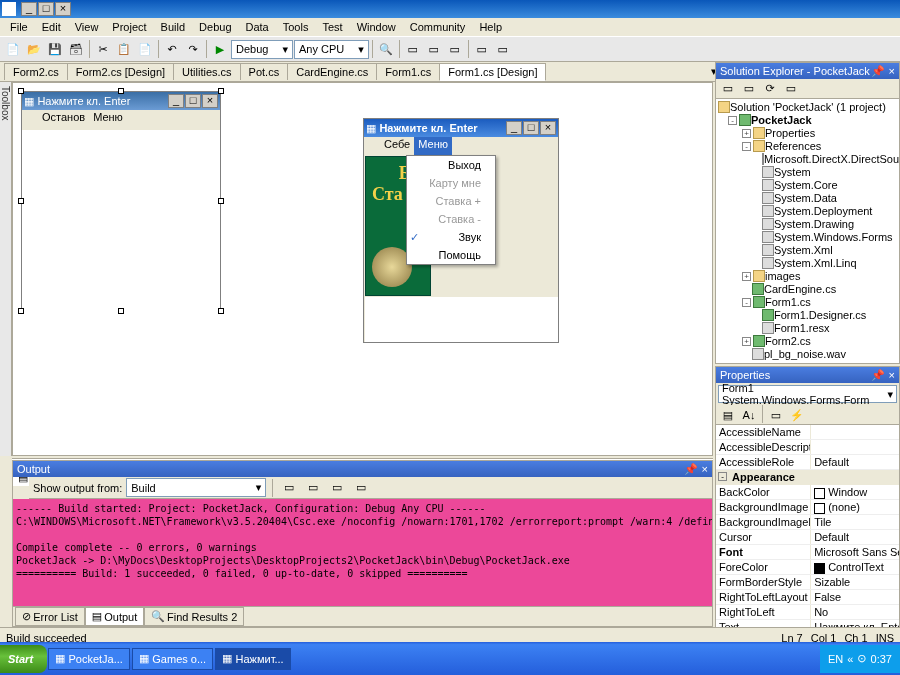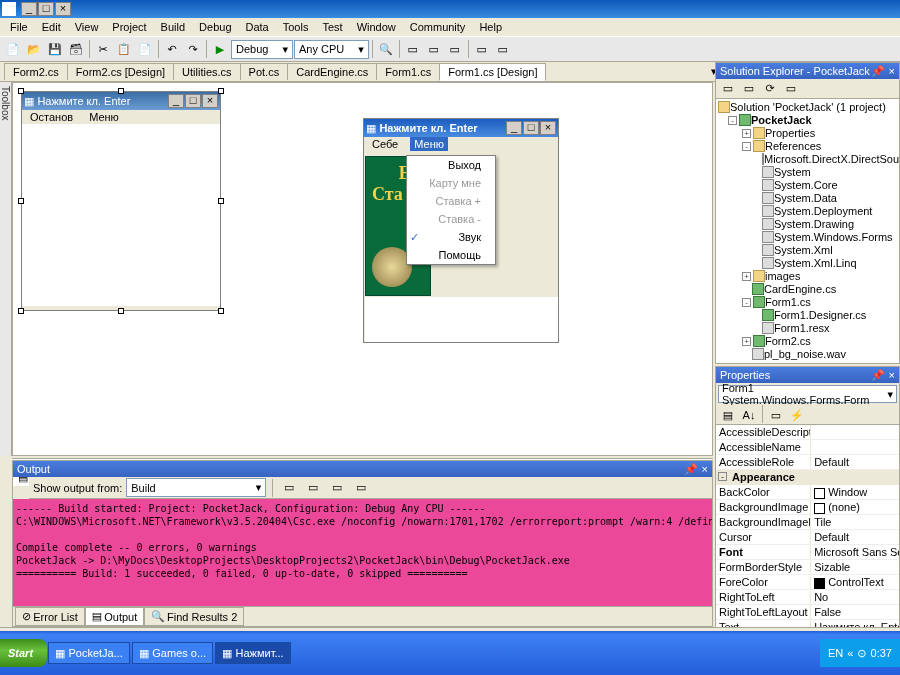--- a/index.html
+++ b/index.html
@@ -20,21 +20,21 @@
 .tab-close { margin-left: auto; width: 14px; height: 14px; text-align: center; line-height: 12px; }
 .main-area { position: absolute; left: 12px; top: 82px; right: 187px; bottom: 48px; }
 .designer-surface { background: #fff; width: 100%; height: 374px; position: relative; border: 1px solid #aca899; }
 .toolbox-strip { position: absolute; left: 0; top: 82px; width: 12px; height: 374px; background: #e8e8e8; border-right: 1px solid #aca899; }
 .toolbox-label { writing-mode: vertical-lr; font-size: 10px; padding-top: 4px; color: #333; }
 
 .dform { position: absolute; border: 1px solid #7f7f7f; background: #ece9d8; }
 .dform-title { height: 18px; background: linear-gradient(#3a6ea5,#6b9bd4); color: #fff; display: flex; align-items: center; padding: 0 2px; }
 .dform-title .t { flex: 1; padding-left: 3px; }
 .dform-body { background: #ece9d8; }
-.dmenu { height: 14px; background: #ece9d8; display: flex; padding: 0 4px; gap: 8px; }
+.dmenu { height: 20px; background: #ece9d8; display: flex; padding: 0 16px; gap: 0; }
 .dmenu span { padding: 1px 4px; }
 .dmenu span.open { background: #316ac5; color: #fff; }
 .popup { position: absolute; background: #fff; border: 1px solid #808080; box-shadow: 2px 2px 3px rgba(0,0,0,0.3); }
 .popup-item { padding: 3px 14px; color: #999; }
 .popup-item.enabled { color: #000; }
 .popup-item.checked::before { content: "✓"; position: absolute; left: 3px; color: #316ac5; }
 .popup-item { position: relative; }
 .handle { width: 6px; height: 6px; background: #fff; border: 1px solid #000; position: absolute; }
 .tray { height: 28px; border-top: 1px solid #aca899; background: #fff; display: flex; align-items: flex-end; padding: 2px 6px; margin-top: 2px; }
 .tray-item { display: flex; align-items: center; gap: 3px; }
@@ -55,21 +55,21 @@
 .props-combo { height: 18px; background: #fff; border: 1px solid #7f9db9; margin: 2px; padding: 0 3px; display: flex; align-items: center; font-size: 10px; }
 .props-toolbar { height: 20px; background: #ece9d8; display: flex; padding: 0 2px; gap: 1px; border-bottom: 1px solid #aca899; }
 .prop-grid { flex: 1; background: #fff; overflow: hidden; font-size: 10px; }
 .prop-row { display: flex; border-bottom: 1px solid #eee; height: 15px; }
 .prop-name { width: 52%; padding: 1px 3px; border-right: 1px solid #ece9d8; background: #fff; overflow: hidden; white-space: nowrap; }
 .prop-val { flex: 1; padding: 1px 3px; overflow: hidden; white-space: nowrap; }
 .prop-cat { display: flex; height: 15px; background: #ece9d8; font-weight: bold; }
 .prop-cat .exp { margin: 2px; }
 .statusbar { position: absolute; left: 0; right: 0; bottom: 28px; height: 20px; background: #ece9d8; border-top: 1px solid #aca899; display: flex; align-items: center; padding: 0 6px; font-size: 10px; }
 .statusbar .cell { margin-left: 8px; }
-.taskbar { position: absolute; left: 0; right: 0; bottom: 0; height: 44px; background: linear-gradient(#245edb,#3c81f3 8%,#245edb); display: flex; align-items: center; }
+.taskbar { position: absolute; left: 0; right: 0; bottom: 0; height: 33px; background: linear-gradient(#245edb,#3c81f3 8%,#245edb); display: flex; align-items: center; }
 .start { height: 28px; padding: 0 14px 0 8px; background: linear-gradient(#3c8b17,#68c03b 40%,#3c8b17); color: #fff; font-weight: bold; font-style: italic; display: flex; align-items: center; border-radius: 0 8px 8px 0; }
 .task { height: 22px; margin: 0 1px; padding: 0 6px; background: #3c81f3; border: 1px solid #1a4ba8; color: #fff; display: flex; align-items: center; gap: 3px; font-size: 10px; max-width: 110px; overflow: hidden; }
 .task.active { background: #1a4ba8; }
 .systray { margin-left: auto; height: 28px; background: #0d9eeb; display: flex; align-items: center; padding: 0 8px; color: #fff; gap: 4px; font-size: 10px; }
 .game-bg { background: #0a6b3a; position: absolute; }
 .game-text { color: #f4d14a; font-weight: bold; font-family: 'Times New Roman', serif; }
 .ci { width:12px; height:12px; display:inline-block; }
 .ci-folder { background:#f4d485; border:1px solid #b89b4e; }
 .ci-cs { background:#6fba6f; border:1px solid #3d7a3d; }
 .ci-ref { background:#ddd; border:1px solid #888; }
@@ -367,25 +367,25 @@
       </div>
     <div class="props-toolbar">
       <div class="tb-btn">▤</div>
       <div class="tb-btn">A↓</div>
       <div class="tb-sep"></div>
       <div class="tb-btn">▭</div>
       <div class="tb-btn">⚡</div>
     </div>
     <div class="prop-grid">
       <div class="prop-row">
+          <div class="prop-name">AccessibleName</div>
+          <div class="prop-val"></div>
+        </div>
+      <div class="prop-row">
           <div class="prop-name">AccessibleDescript</div>
-          <div class="prop-val"></div>
-        </div>
-      <div class="prop-row">
-          <div class="prop-name">AccessibleName</div>
           <div class="prop-val"></div>
         </div>
       <div class="prop-row">
           <div class="prop-name">AccessibleRole</div>
           <div class="prop-val">Default</div>
         </div>
       <div class="prop-cat">
           <span class="exp">-</span>
           <span style="padding:1px 3px">Appearance</span>
         </div>
@@ -403,34 +403,34 @@
         </div>
       <div class="prop-row">
           <div class="prop-name">Cursor</div>
           <div class="prop-val">Default</div>
         </div>
       <div class="prop-row">
           <div class="prop-name" style="font-weight:bold">Font</div>
           <div class="prop-val">Microsoft Sans Serif;</div>
         </div>
       <div class="prop-row">
+          <div class="prop-name">ForeColor</div>
+          <div class="prop-val"><span class="swatch" style="background:#000"></span><span>ControlText</span></div>
+        </div>
+      <div class="prop-row">
           <div class="prop-name">FormBorderStyle</div>
           <div class="prop-val">Sizable</div>
         </div>
       <div class="prop-row">
-          <div class="prop-name">ForeColor</div>
-          <div class="prop-val"><span class="swatch" style="background:#000"></span><span>ControlText</span></div>
+          <div class="prop-name">RightToLeftLayout</div>
+          <div class="prop-val">False</div>
         </div>
       <div class="prop-row">
           <div class="prop-name">RightToLeft</div>
           <div class="prop-val">No</div>
-        </div>
-      <div class="prop-row">
-          <div class="prop-name">RightToLeftLayout</div>
-          <div class="prop-val">False</div>
         </div>
       <div class="prop-row">
           <div class="prop-name">Text</div>
           <div class="prop-val">Нажмите кл. Ente</div>
         </div>
       <div class="prop-row">
           <div class="prop-name">UseWaitCursor</div>
           <div class="prop-val">False</div>
         </div>
       <div class="prop-cat">

